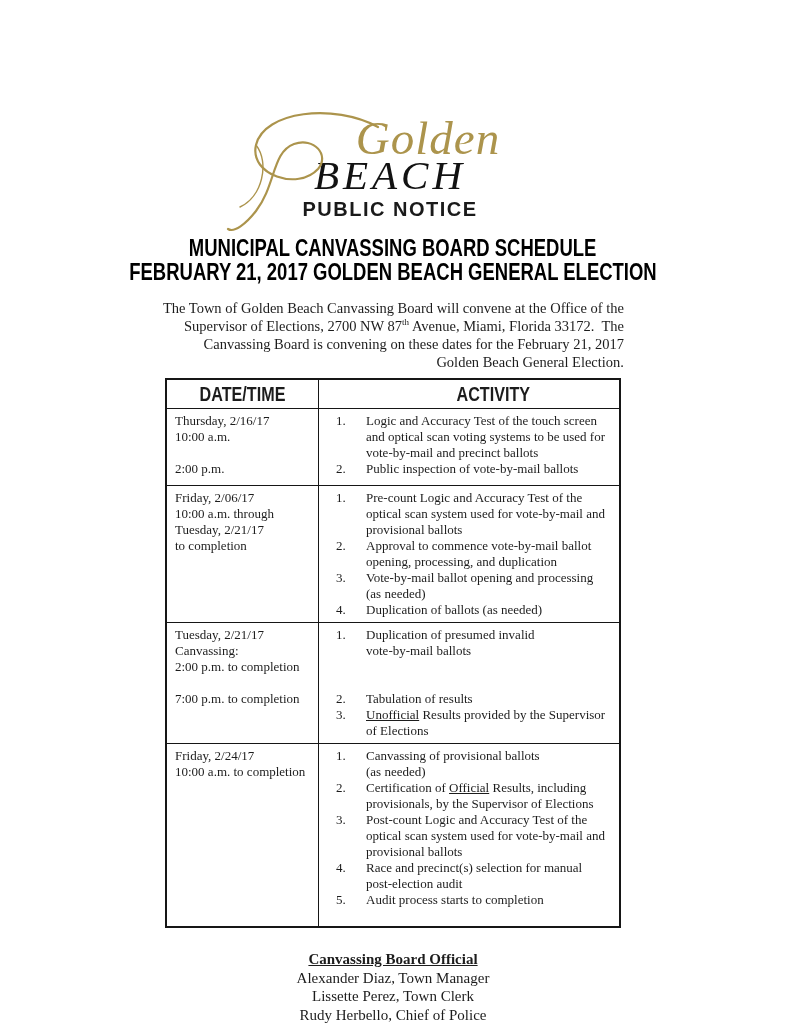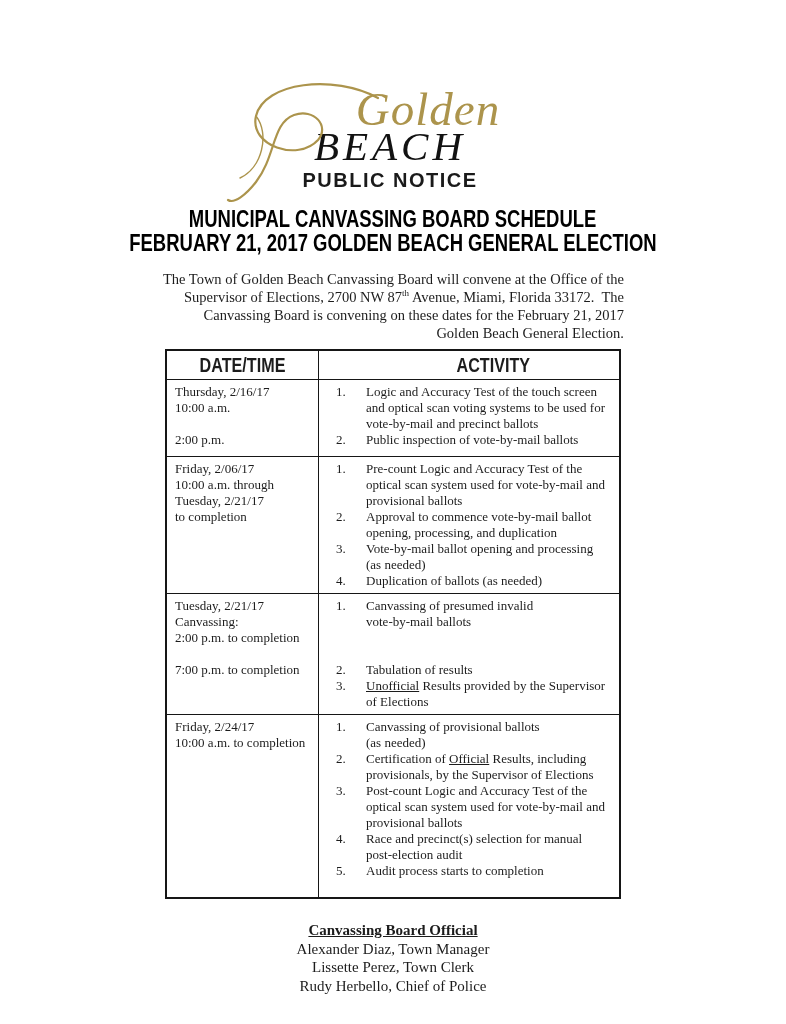--- a/index.html
+++ b/index.html
@@ -2,21 +2,21 @@
 <html><head>
 <meta charset="utf-8">
 <style>
   html,body{margin:0;padding:0;background:#ffffff;}
   .page{position:relative;width:786px;height:1024px;background:#fff;box-sizing:border-box;
         font-family:"Liberation Serif", serif;color:#1c1c1c;overflow:hidden;padding-top:86px;}
   
   .logo{position:relative;text-align:center;line-height:1;}
   .flourish{position:absolute;left:226px;top:-4px;pointer-events:none;}
   .logo-golden{font-family:"Liberation Serif", serif;font-style:italic;font-size:47px;
-               font-weight:500;color:#ac944c;margin-left:70px;letter-spacing:1px;}
+               font-weight:500;color:#ac944c;margin-left:70px;letter-spacing:1px;margin-top:29px;}
   .logo-beach{font-family:"Liberation Serif", serif;font-style:italic;font-size:41px;
               color:#121212;letter-spacing:4px;margin-top:-7px;margin-left:-6px;}
   .logo-notice{font-family:"Liberation Sans", sans-serif;font-weight:bold;font-size:20px;
                color:#1a1a1a;letter-spacing:1.5px;margin-top:3px;margin-left:-6px;}
   
   .title{margin:17px 0 0 0;text-align:center;font-family:"Liberation Sans", sans-serif;
          font-weight:bold;color:#000;font-size:22px;line-height:24px;}
   .tline{display:inline-block;transform:scale(0.84,1.08);transform-origin:center;white-space:nowrap;}
   
   .intro{width:462px;margin:15px auto 0;font-size:14.5px;line-height:18px;text-align:right;}
@@ -122,21 +122,21 @@
         <div class="c-date">
           <div class="d-line">Tuesday, 2/21/17</div>
           <div class="d-line">Canvassing:</div>
           <div class="d-line">2:00 p.m. to completion</div>
           <div class="d-line">&nbsp;</div>
           <div class="d-line">7:00 p.m. to completion</div>
         </div>
         <div class="c-act">
           <div class="act-item">
             <span class="act-num">1.</span>
-            <span class="act-text"><span>Canvassing of presumed invalid</span><br><span>vote-by-mail ballots</span></span>
+            <span class="act-text"><span>Duplication of presumed invalid</span><br><span>vote-by-mail ballots</span></span>
           </div>
           <div class="act-item" style="margin-top: 32px;">
             <span class="act-num">2.</span>
             <span class="act-text"><span>Tabulation of results</span></span>
           </div>
           <div class="act-item">
             <span class="act-num">3.</span>
             <span class="act-text"><u>Unofficial</u><span> Results provided by the Supervisor of Elections</span></span>
           </div>
         </div>

